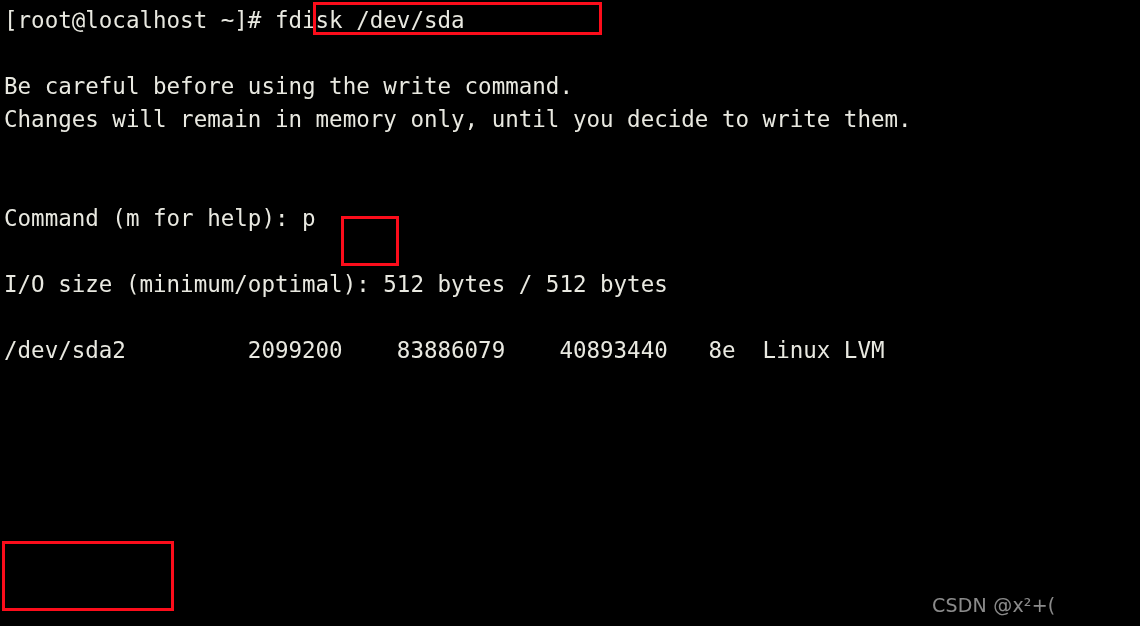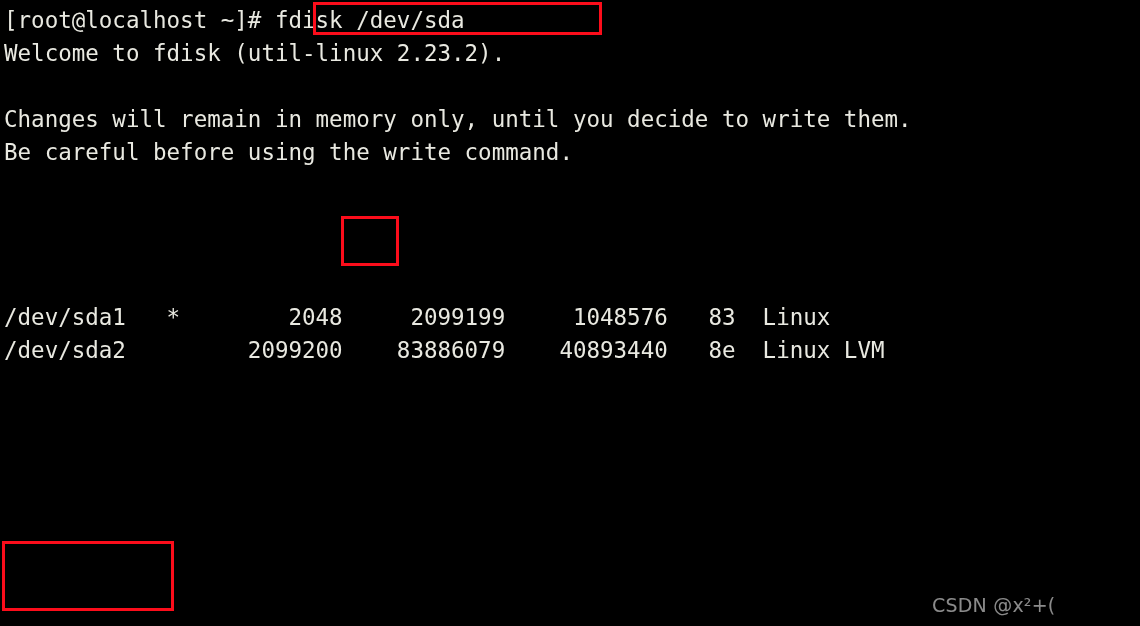--- a/index.html
+++ b/index.html
@@ -62,34 +62,34 @@
 </style>
 </head>
 <body>
 
 <div id="terminal">
 
   <div class="screen">
 
     <span class="line"><span>[root@localhost ~]# </span><span>fdisk /dev/sda</span></span>
 
-    <span class="line">Welcome to fdisk (util-linux 2.23.2).</span>
     <span class="line blank"></span>
+    <span class="line">Be careful before using the write command.</span>
     <span class="line">Changes will remain in memory only, until you decide to write them.</span>
-    <span class="line">Be careful before using the write command.</span>
     <span class="line blank"></span>
     <span class="line blank"></span>
 
+    <span class="line"><span>Command (m for help): </span><span>p</span></span>
 
     <span class="line blank"></span>
 
+    <span class="line">I/O size (minimum/optimal): 512 bytes / 512 bytes</span>
 
     <span class="line blank"></span>
 
-    <span class="line">/dev/sda1   *        2048     2099199     1048576   83  Linux</span>
     <span class="line">/dev/sda2         2099200    83886079    40893440   8e  Linux LVM</span>
 
   </div>
 
   <div class="annot" id="annot-command"></div>
   <div class="annot" id="annot-p"></div>
   <div class="annot" id="annot-devices"></div>
 
   <div id="watermark">CSDN @x²+(y−∛x²)²=1</div>
 

